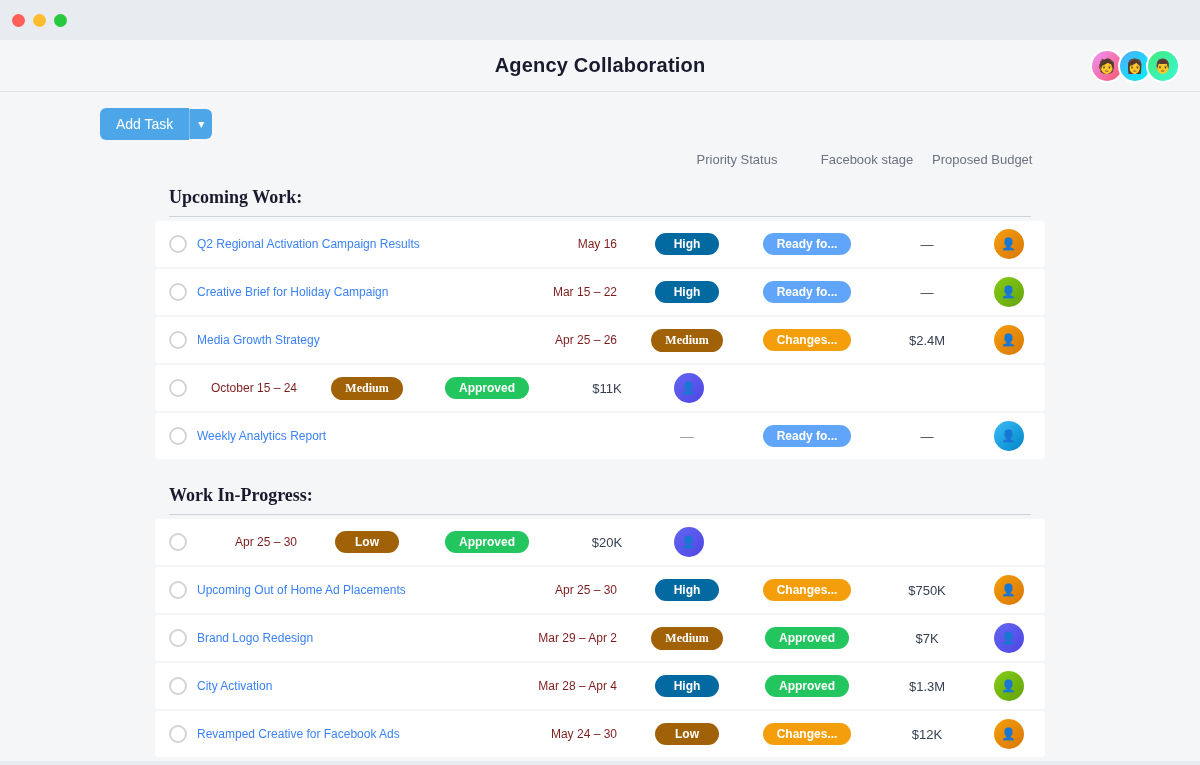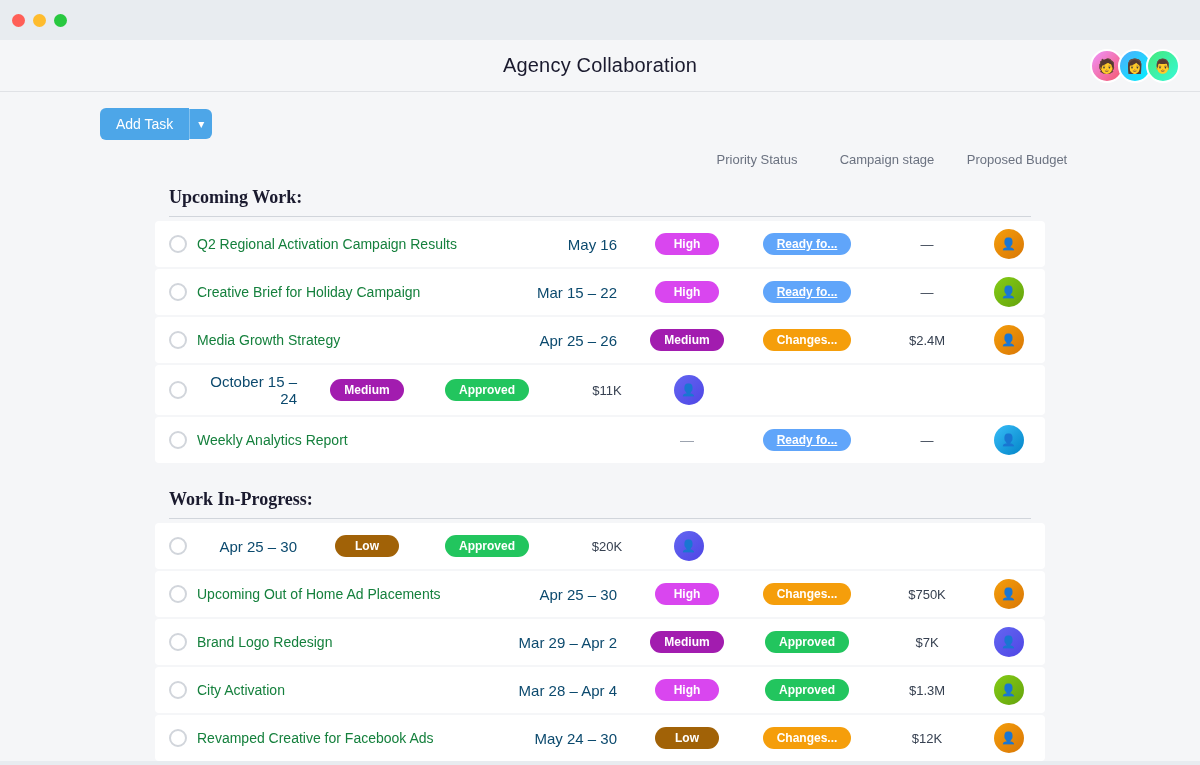--- a/index.html
+++ b/index.html
@@ -28,21 +28,21 @@
 
     .header {
       background: #f5f6f8;
       text-align: center;
       padding: 14px 0 14px;
       position: relative;
       border-bottom: 1px solid #e0e2e6;
     }
     .header-title {
       font-size: 20px;
-      font-weight: 400;
+      font-weight: 700;
       color: #1a1a2e;
       letter-spacing: 0.2px;
     }
     .header-avatars {
       position: absolute;
       right: 20px;
       top: 50%;
       transform: translateY(-50%);
       display: flex;
       gap: -4px;
@@ -92,28 +92,28 @@
       border-left: 1px solid rgba(255,255,255,0.3);
       border-radius: 0 6px 6px 0;
       padding: 8px 8px;
       cursor: pointer;
       font-size: 12px;
     }
 
     .column-headers {
       display: flex;
       align-items: center;
-      padding: 0 68px 8px;
+      padding: 0 88px 8px;
       color: #6b7280;
       font-size: 13px;
     }
     .col-task { flex: 1; }
     .col-priority { width: 130px; text-align: center; }
     .col-approval { width: 130px; text-align: center; }
-    .col-budget { width: 130px; text-align: center; }
+    .col-budget { width: 130px; text-align: left; }
     .col-assignee { width: 50px; text-align: center; }
 
     .content {
       padding: 0 155px;
     }
 
     .section-header {
       font-size: 18px;
       font-weight: 600;
       color: #1a1a2e;
@@ -141,52 +141,52 @@
       border-radius: 50%;
       border: 2px solid #d1d5db;
       margin-right: 10px;
       flex-shrink: 0;
       cursor: pointer;
       background: #fff;
     }
 
     .task-name {
       flex: 1;
-      font-size: 14px;
-      color: #15803d;
+      font-size: 12px;
+      color: #3b82f6;
       font-weight: 400;
     }
     .task-date {
       width: 100px;
-      font-size: 15px;
-      color: #0c4a6e;
+      font-size: 12px;
+      color: #7f1d1d;
       text-align: right;
       margin-right: 10px;
     }
 
     .col-w-priority { width: 120px; display: flex; justify-content: center; }
     .col-w-approval { width: 120px; display: flex; justify-content: center; }
     .col-w-budget { width: 120px; display: flex; justify-content: center; text-align: center; font-size: 13px; color: #374151; }
     .col-w-assignee { width: 44px; display: flex; justify-content: center; }
 
     .badge {
       padding: 4px 14px;
       border-radius: 20px;
       font-size: 12px;
       font-weight: 600;
       color: #fff;
       min-width: 64px;
       text-align: center;
       display: inline-block;
     }
-    .badge-high { background: #d946ef; }
-    .badge-medium { background: #a21caf; }
+    .badge-high { background: #0369a1; }
+    .badge-medium { background: #a16207; font-family: Liberation Serif, serif; }
     .badge-low { background: #a16207; }
     .badge-approved { background: #22c55e; }
-    .badge-ready { background: #60a5fa; text-decoration: underline; }
+    .badge-ready { background: #60a5fa; }
     .badge-changes { background: #f59e0b; }
 
     .dash { color: #9ca3af; font-size: 14px; }
 
     .task-avatar {
       width: 30px; height: 30px;
       border-radius: 50%;
       font-size: 12px;
       display: flex;
       align-items: center;
@@ -218,21 +218,21 @@
 <div class="main-area">
 
   <div class="toolbar">
     <button class="btn-add-task">Add Task</button>
     <button class="btn-dropdown">▾</button>
   </div>
 
   <div class="column-headers">
     <div class="col-task"></div>
     <div class="col-priority">Priority Status</div>
-    <div class="col-approval">Campaign stage</div>
+    <div class="col-approval">Facebook stage</div>
     <div class="col-budget">Proposed Budget</div>
     <div class="col-assignee"></div>
   </div>
 
   <div class="content" id="task-sections">
       <div class="section-header">Upcoming Work:</div>
       <div class="divider"></div>
       <div class="task-row">
         <div class="task-checkbox"></div>
         <div class="task-name">Q2 Regional Activation Campaign Results</div>

